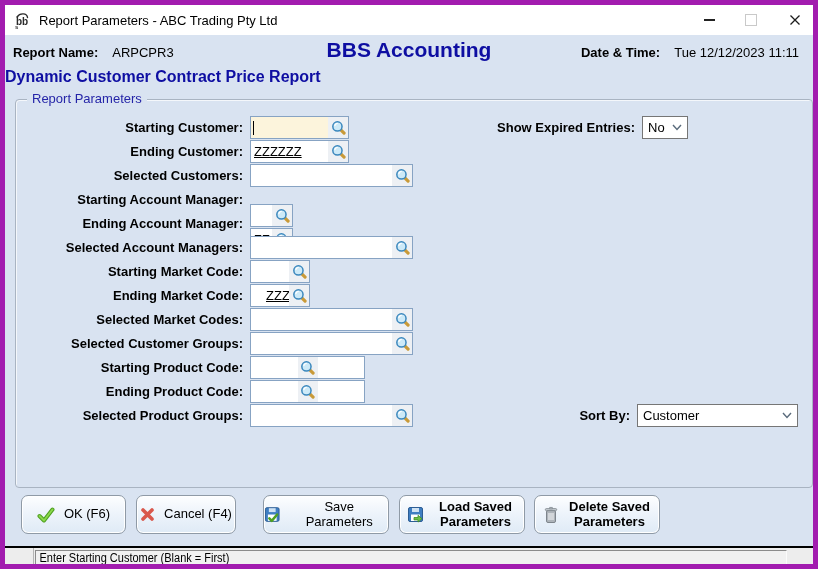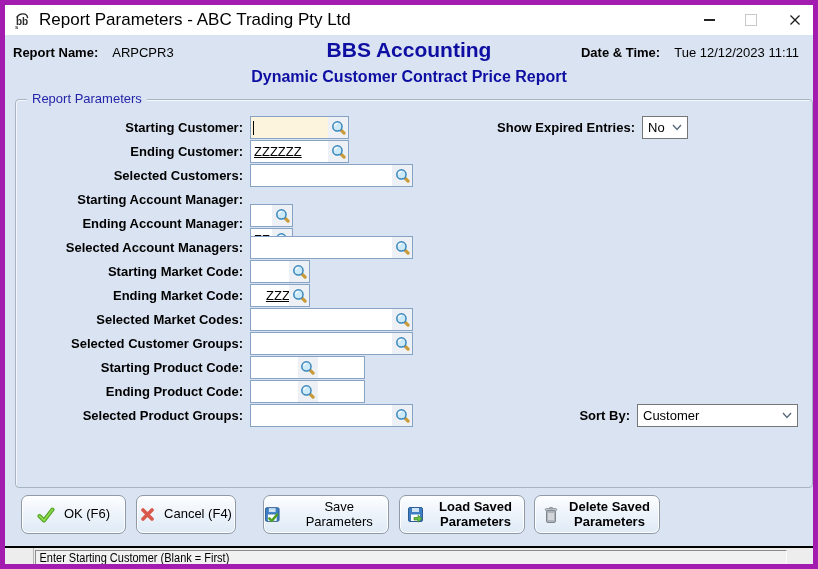--- a/index.html
+++ b/index.html
@@ -4,32 +4,32 @@
 <style>
   html,body{margin:0;padding:0;background:#ffffff;}
   .window{
     position:relative;width:818px;height:569px;box-sizing:border-box;
     background:#d9e3f1;border:5px solid #a21caf;overflow:hidden;
     font-family:"Liberation Sans",sans-serif;color:#000;
   }
   
   .titlebar{position:absolute;top:0;left:0;right:0;height:30px;background:#ffffff;display:flex;align-items:center;}
   .app-icon{margin:0 8px 0 9px;width:17px;height:17px;flex:0 0 auto;}
-  .titletext{font-size:17px;}
+  .titletext{font-size:13px;}
   .winbtn{position:absolute;top:0;width:30px;height:30px;display:flex;align-items:center;justify-content:center;cursor:default;}
   .btn-min{left:689px;} .btn-max{left:731px;} .btn-close{left:775px;}
   .minbar{width:11px;height:1.5px;background:#222;}
   .maxbox{width:10px;height:10px;border:1.2px solid #c9c9c9;}
   
   .hdr-left{position:absolute;top:40px;left:8px;font-size:13px;}
   .hdr-left b{margin-right:14px;}
   .hdr-right{position:absolute;top:40px;right:14px;font-size:13px;}
   .hdr-right b{margin-right:14px;}
   .app-title{position:absolute;top:33px;left:0;right:0;text-align:center;font-size:21px;font-weight:bold;color:#0e0ea2;}
-  .report-title{position:absolute;top:63px;left:0;right:0;text-align:center;font-size:16px;font-weight:bold;color:#0e0ea2;}
+  .report-title{position:absolute;top:63px;left:0;right:0;font-size:16px;font-weight:bold;color:#0e0ea2;}
   
   .groupbox{position:absolute;left:10px;top:94px;width:796px;height:387px;border:1px solid #a9b4c2;border-radius:4px;box-shadow:inset 1px 1px 0 rgba(255,255,255,.7);}
   .grouplabel{position:absolute;left:22px;top:86px;padding:0 5px;background:#d9e3f1;color:#2525a8;font-size:13px;}
   
   .row{position:absolute;left:10px;display:flex;align-items:center;height:23px;}
   .row>label{width:228px;text-align:right;font-weight:bold;font-size:13px;padding-right:7px;white-space:nowrap;}
   .fieldbox{height:23px;box-sizing:border-box;border:1px solid #87a3c3;background:#fff;display:flex;align-items:center;}
   .fieldbox .val{flex:1;font-size:13px;padding-left:3px;text-decoration:underline;white-space:nowrap;overflow:hidden;}
   .fieldbox .lookup{width:20px;height:21px;display:flex;align-items:center;justify-content:center;background:#edf0f4;flex:0 0 auto;}
   .fieldbox.focused{background:#fcf4dc;}

